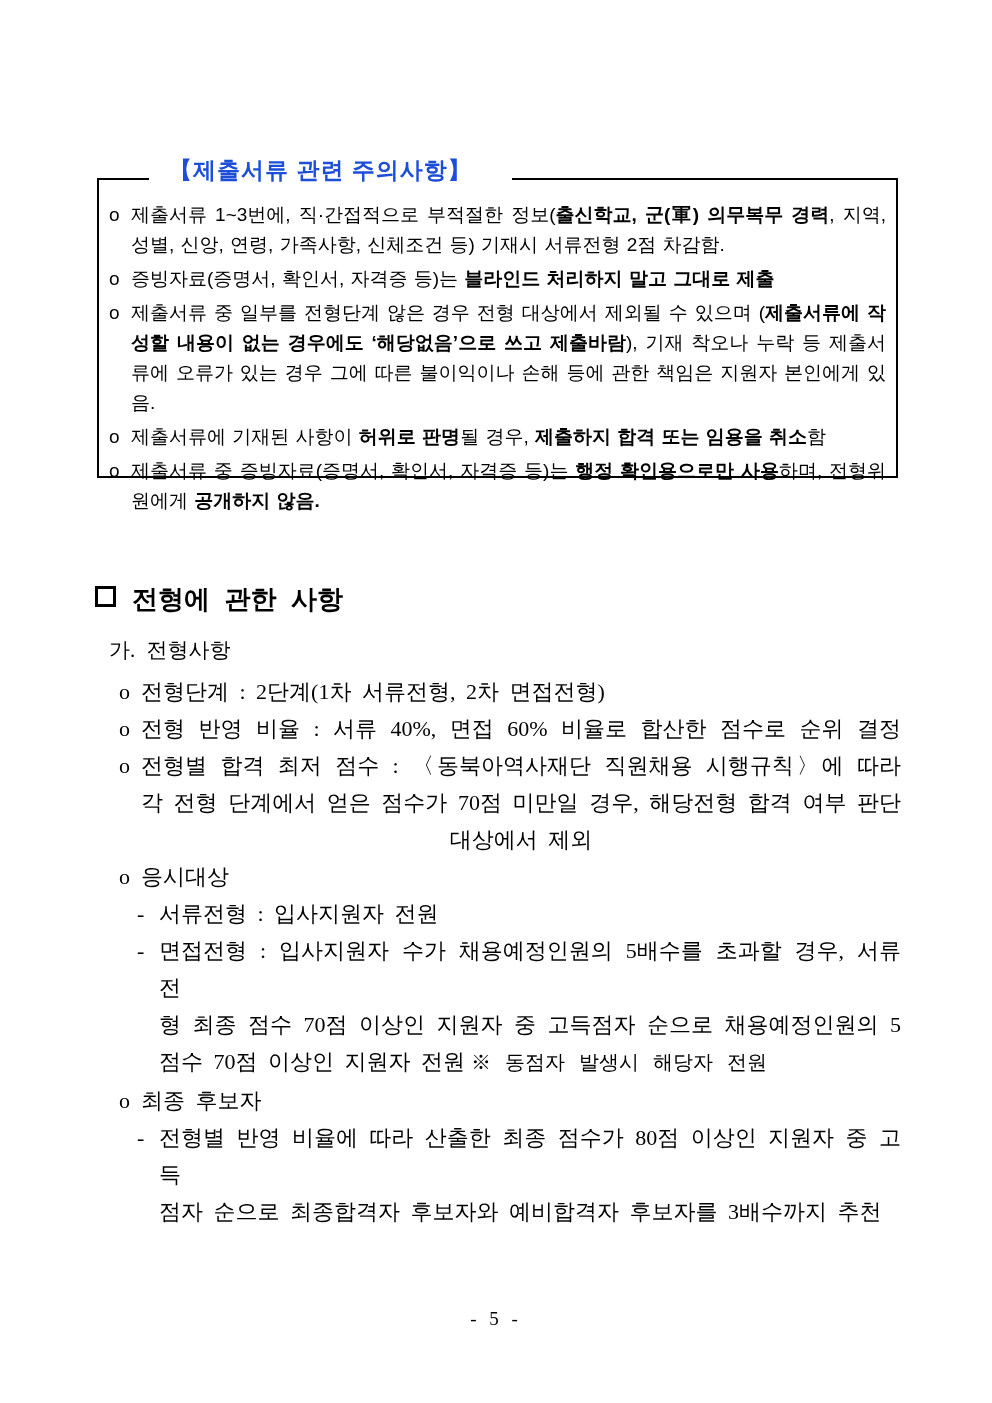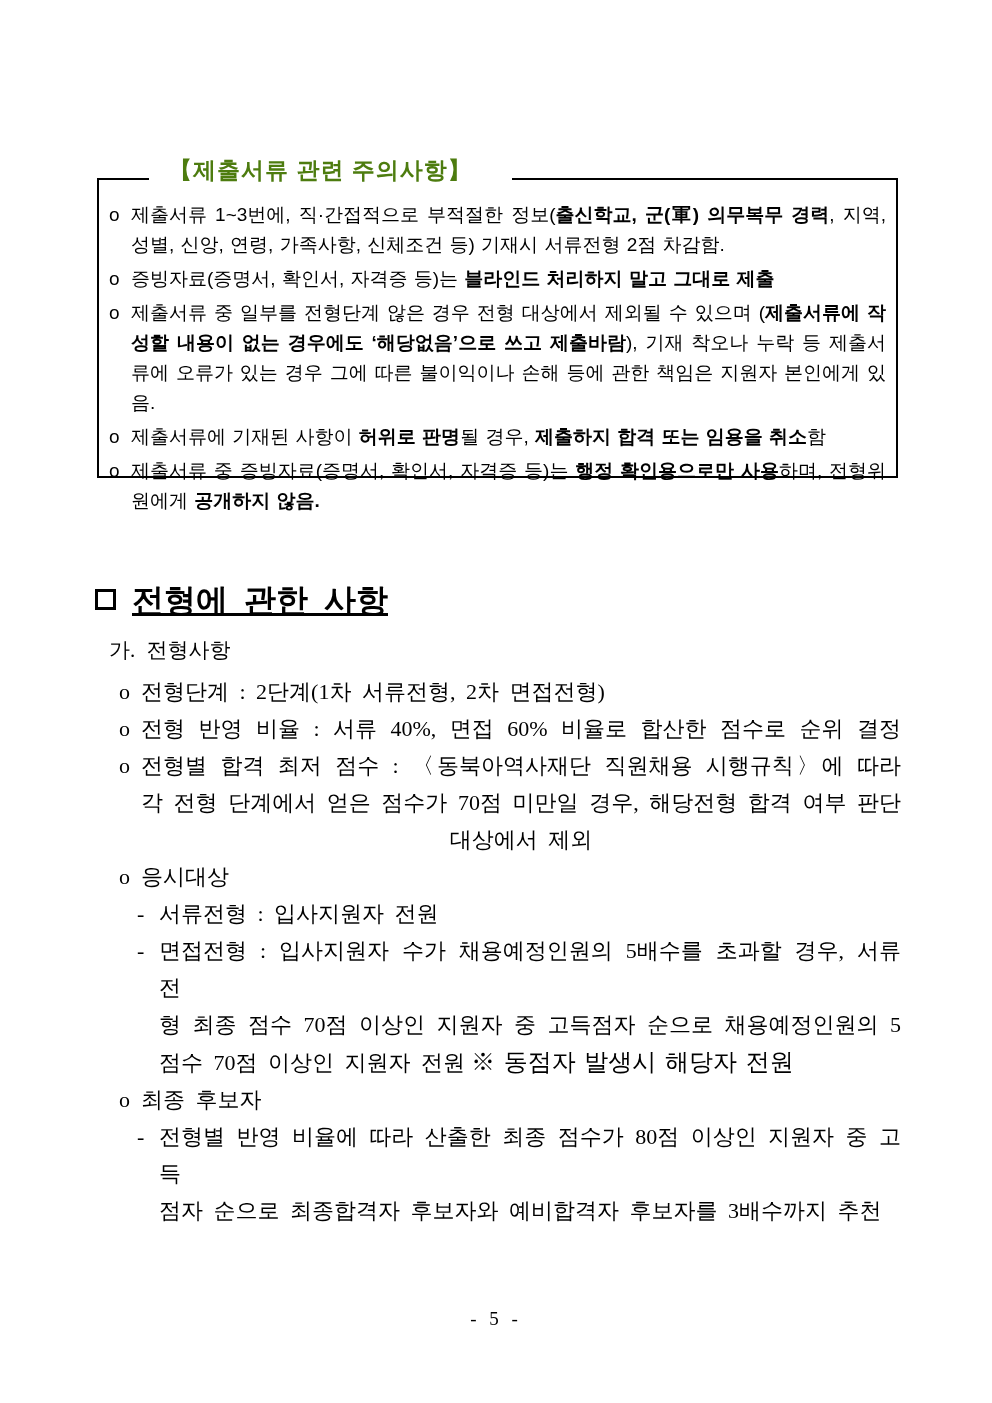--- a/index.html
+++ b/index.html
@@ -51,26 +51,25 @@
   }
   .b { font-weight: bold; }
 
   
   .section {
     position: absolute;
     left: 95px; top: 585px;
     width: 806px;
   }
   .heading {
-    font-size: 32px;
+    font-size: 26px;
     font-weight: bold;
     line-height: 30px;
     word-spacing: 8px;
     white-space: nowrap;
-    text-decoration: underline;
   }
   .sq {
     display: inline-block;
     width: 15px; height: 15px;
     border: 3px solid #000;
     margin-right: 16px;
     vertical-align: 1px;
   }
   .ga-line {
     margin-top: 22px;
@@ -89,43 +88,43 @@
   }
   .sline .sbullet { position: absolute; top: 0; }
   .ln-o        { padding-left: 46px; }
   .ln-o .sbullet { left: 24px; }
   .ln-cont-o   { padding-left: 46px; text-align: center; }
   .ln-dash     { padding-left: 64px; }
   .ln-dash .sbullet { left: 42px; }
   .ln-cont-dash{ padding-left: 64px; }
   .just { text-align: justify; text-align-last: justify; }
   .note {
-    font-family: Liberation Sans, sans-serif;
-    font-size: 24px;
+    font-family: Liberation Mono, monospace;
+    font-size: 20px;
     word-spacing: 2px;
     padding-left: 6px;
   }
 
   
   .page-number {
     position: absolute;
     left: 0; top: 1308px;
     width: 100%;
     text-align: center;
     font-size: 19px;
     letter-spacing: 4px;
   }
 </style>
 </head>
 <body>
 
 <div class="page">
 
   <div class="notice-box">
-    <div class="notice-title" style="color: #4d7c0f;">【제출서류 관련 주의사항】</div>
+    <div class="notice-title" style="color: #1d4ed8;">【제출서류 관련 주의사항】</div>
     <div class="notice-items">
         <div class="nitem"><span class="nbullet">o</span><span>제출서류 1~3번에, 직·간접적으로 부적절한 정보(</span><span class="b">출신학교, 군(軍) 의무복무 경력</span><span>, 지역, 성별, 신앙, 연령, 가족사항, 신체조건 등) 기재시 서류전형 2점 차감함.</span></div>
         <div class="nitem"><span class="nbullet">o</span><span>증빙자료(증명서, 확인서, 자격증 등)는 </span><span class="b">블라인드 처리하지 말고 그대로 제출</span></div>
         <div class="nitem"><span class="nbullet">o</span><span>제출서류 중 일부를 전형단계 않은 경우 전형 대상에서 제외될 수 있으며 (</span><span class="b">제출서류에 작성할 내용이 없는 경우에도 ‘해당없음’으로 쓰고 제출바람</span><span>), 기재 착오나 누락 등 제출서류에 오류가 있는 경우 그에 따른 불이익이나 손해 등에 관한 책임은 지원자 본인에게 있음.</span></div>
         <div class="nitem"><span class="nbullet">o</span><span>제출서류에 기재된 사항이 </span><span class="b">허위로 판명</span><span>될 경우, </span><span class="b">제출하지 합격 또는 임용을 취소</span><span>함</span></div>
         <div class="nitem"><span class="nbullet">o</span><span>제출서류 중 증빙자료(증명서, 확인서, 자격증 등)는 </span><span class="b">행정 확인용으로만 사용</span><span>하며, 전형위원에게 </span><span class="b">공개하지 않음.</span></div>
       </div>
   </div>
 
   <div class="section">

